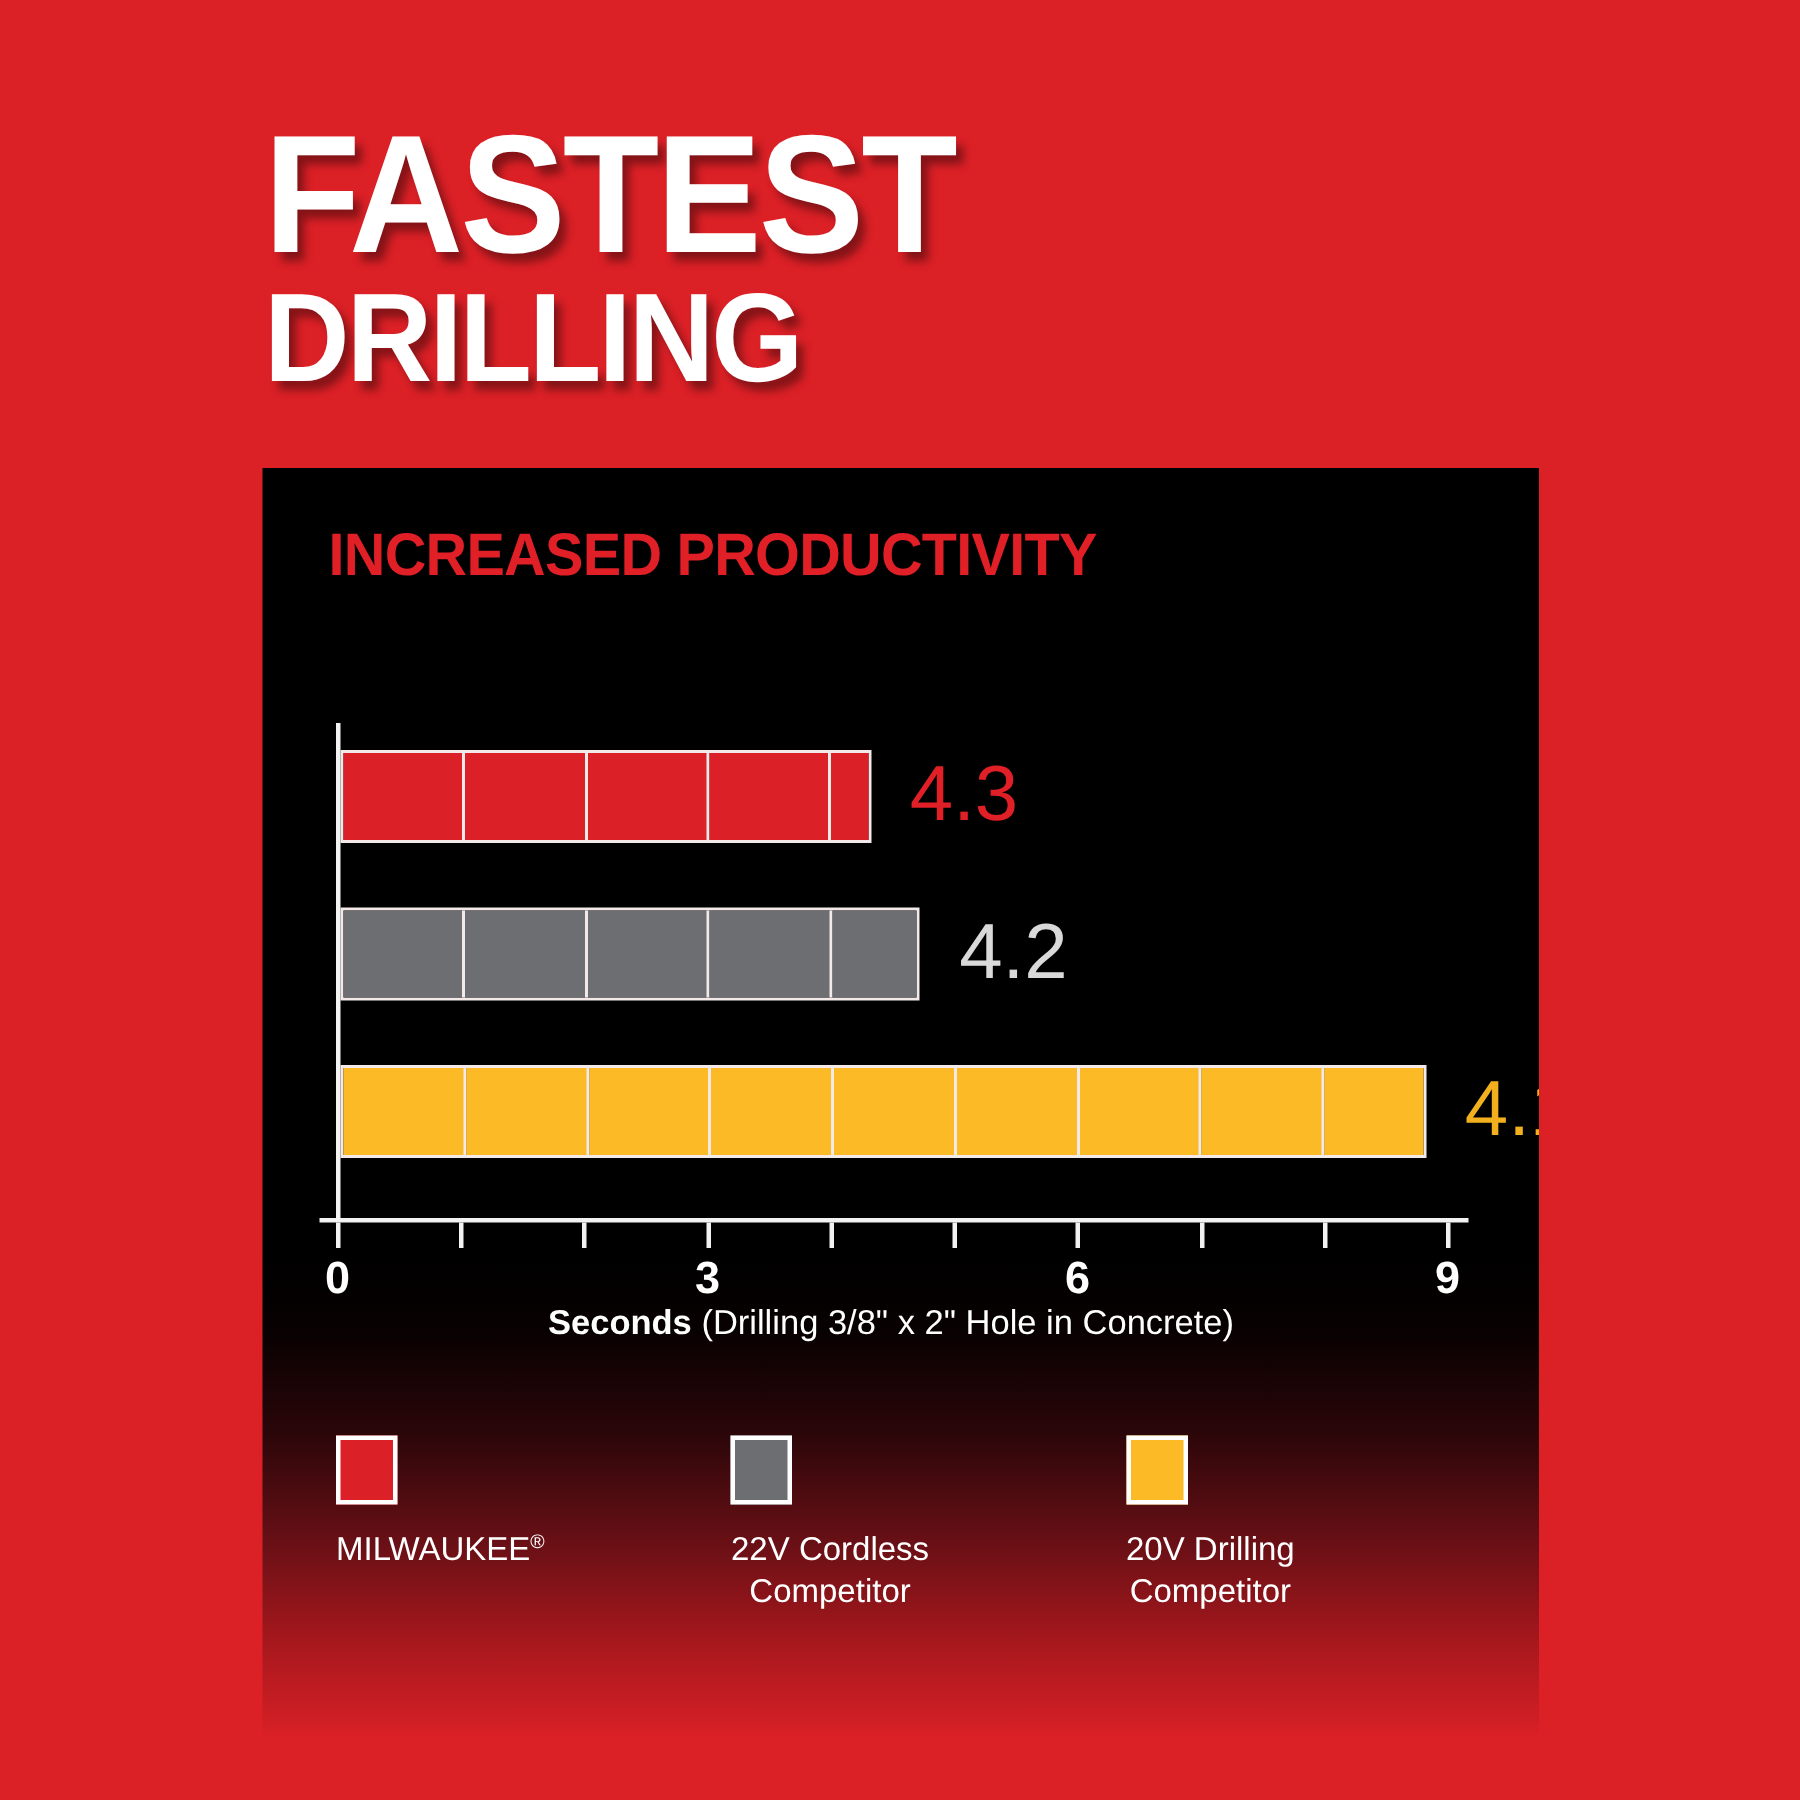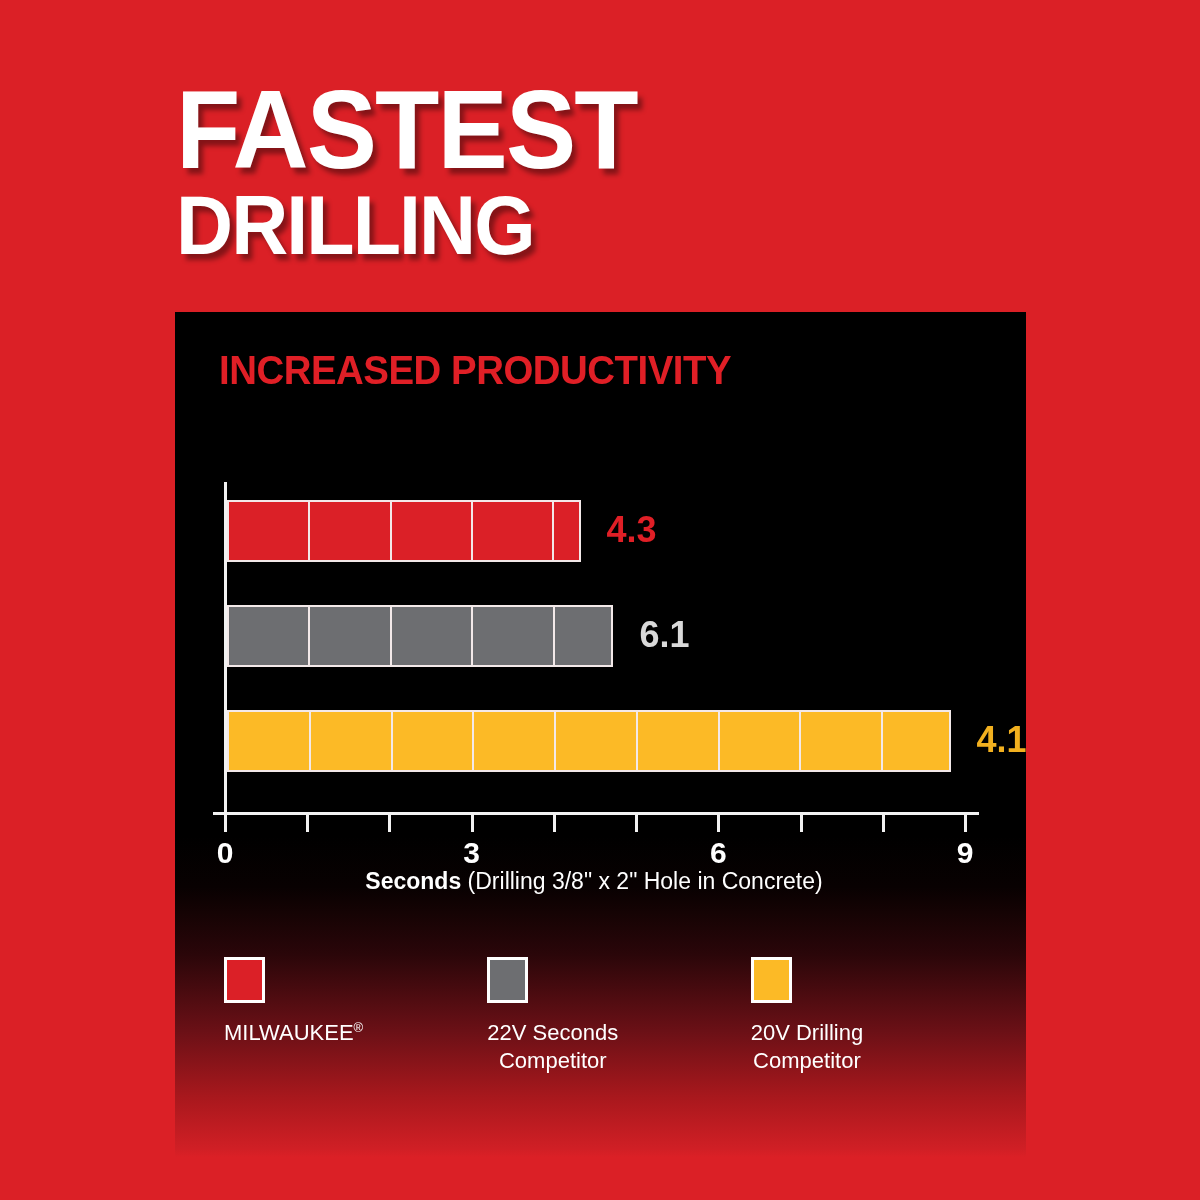--- a/index.html
+++ b/index.html
@@ -103,22 +103,22 @@
     height: 100%;
     box-sizing: border-box;
     border-right: 2px solid #f3e9e9;
   }
   .seg:last-child { border-right: none; }
 
   .value-label {
     position: absolute;
     top: 50%;
     transform: translateY(-52%);
-    font-size: 36px;
-    font-weight: bold;
+    font-size: 52px;
+    font-weight: normal;
     white-space: nowrap;
   }
 
   
   #x-axis {
     position: absolute;
     left: 38px;
     top: 500px;
     width: 766px;
     height: 3px;
@@ -208,21 +208,21 @@
         <div class="value-label" style="left: 379.556px; color: rgb(224, 31, 38);">4.3</div>
       </div>
       <div class="bar-row" style="top: 123px; width: 386.444px;">
         <div class="bar" style="width: 386.444px;">
           <div class="seg" style="width: 82.2222px; background: rgb(109, 110, 113);"></div>
           <div class="seg" style="width: 82.2222px; background: rgb(109, 110, 113);"></div>
           <div class="seg" style="width: 82.2222px; background: rgb(109, 110, 113);"></div>
           <div class="seg" style="width: 82.2222px; background: rgb(109, 110, 113);"></div>
           <div class="seg" style="width: 57.5556px; background: rgb(109, 110, 113);"></div>
         </div>
-        <div class="value-label" style="left: 412.444px; color: rgb(217, 217, 217);">6.1</div>
+        <div class="value-label" style="left: 412.444px; color: rgb(217, 217, 217);">4.2</div>
       </div>
       <div class="bar-row" style="top: 228px; width: 723.556px;">
         <div class="bar" style="width: 723.556px;">
           <div class="seg" style="width: 82.2222px; background: rgb(252, 186, 38);"></div>
           <div class="seg" style="width: 82.2222px; background: rgb(252, 186, 38);"></div>
           <div class="seg" style="width: 82.2222px; background: rgb(252, 186, 38);"></div>
           <div class="seg" style="width: 82.2222px; background: rgb(252, 186, 38);"></div>
           <div class="seg" style="width: 82.2222px; background: rgb(252, 186, 38);"></div>
           <div class="seg" style="width: 82.2222px; background: rgb(252, 186, 38);"></div>
           <div class="seg" style="width: 82.2222px; background: rgb(252, 186, 38);"></div>
@@ -240,21 +240,21 @@
   </div>
 
   <div id="legend">
 
   <div class="legend-item">
         <div class="legend-swatch" style="background: rgb(219, 32, 39);"></div>
         <div class="legend-label">MILWAUKEE<sup>®</sup></div>
       </div>
       <div class="legend-item">
         <div class="legend-swatch" style="background: rgb(109, 110, 113);"></div>
-        <div class="legend-label">22V Seconds
+        <div class="legend-label">22V Cordless
 Competitor</div>
       </div>
       <div class="legend-item">
         <div class="legend-swatch" style="background: rgb(252, 186, 38);"></div>
         <div class="legend-label">20V Drilling
 Competitor</div>
       </div>
     </div>
 
 <div class="tick" style="left: 49px; top: 503px; position: absolute;"></div>

